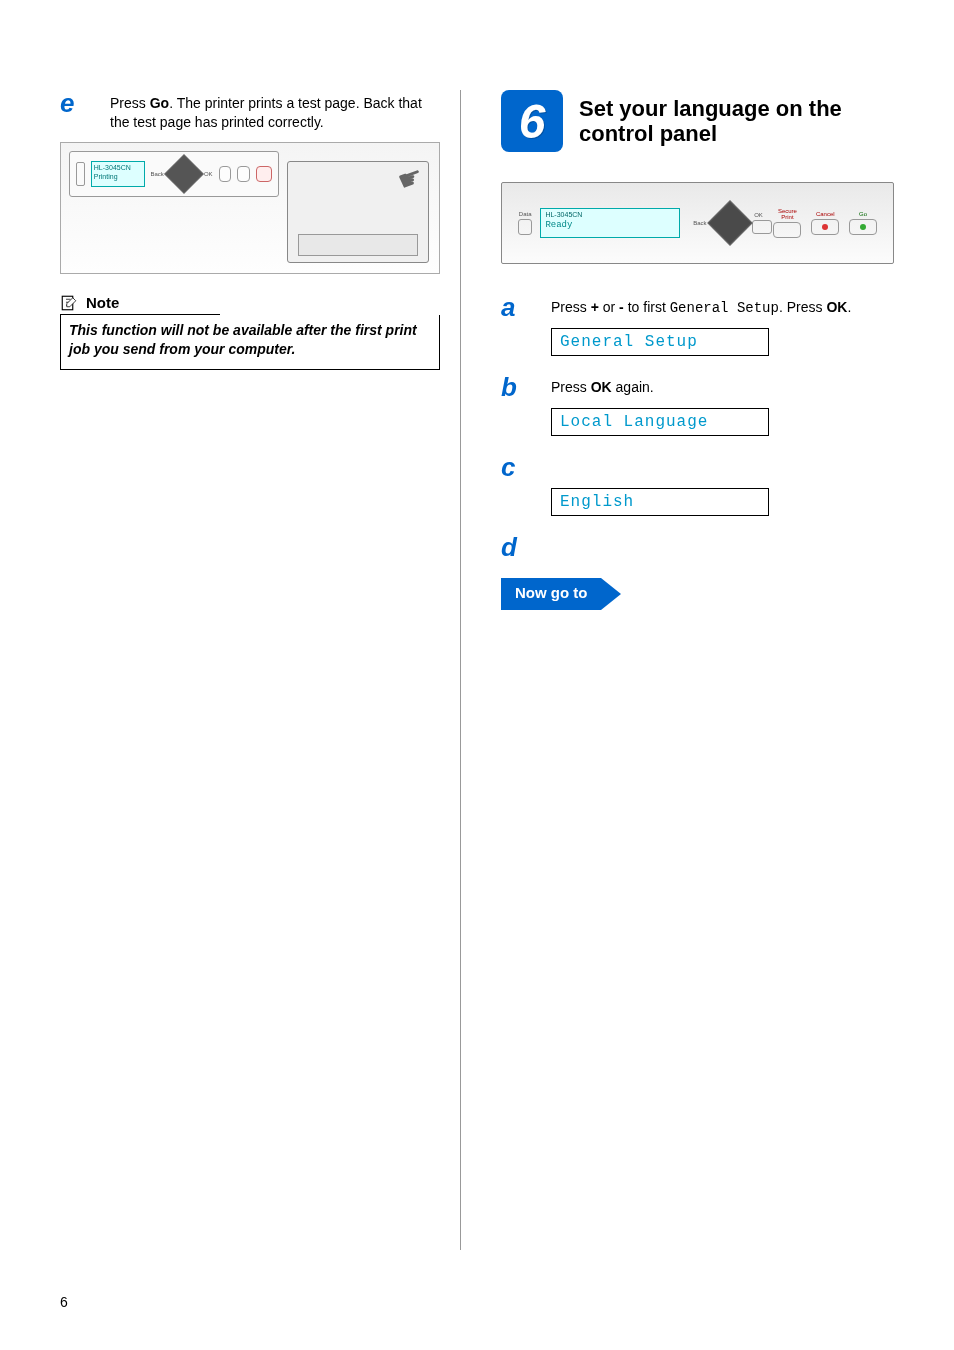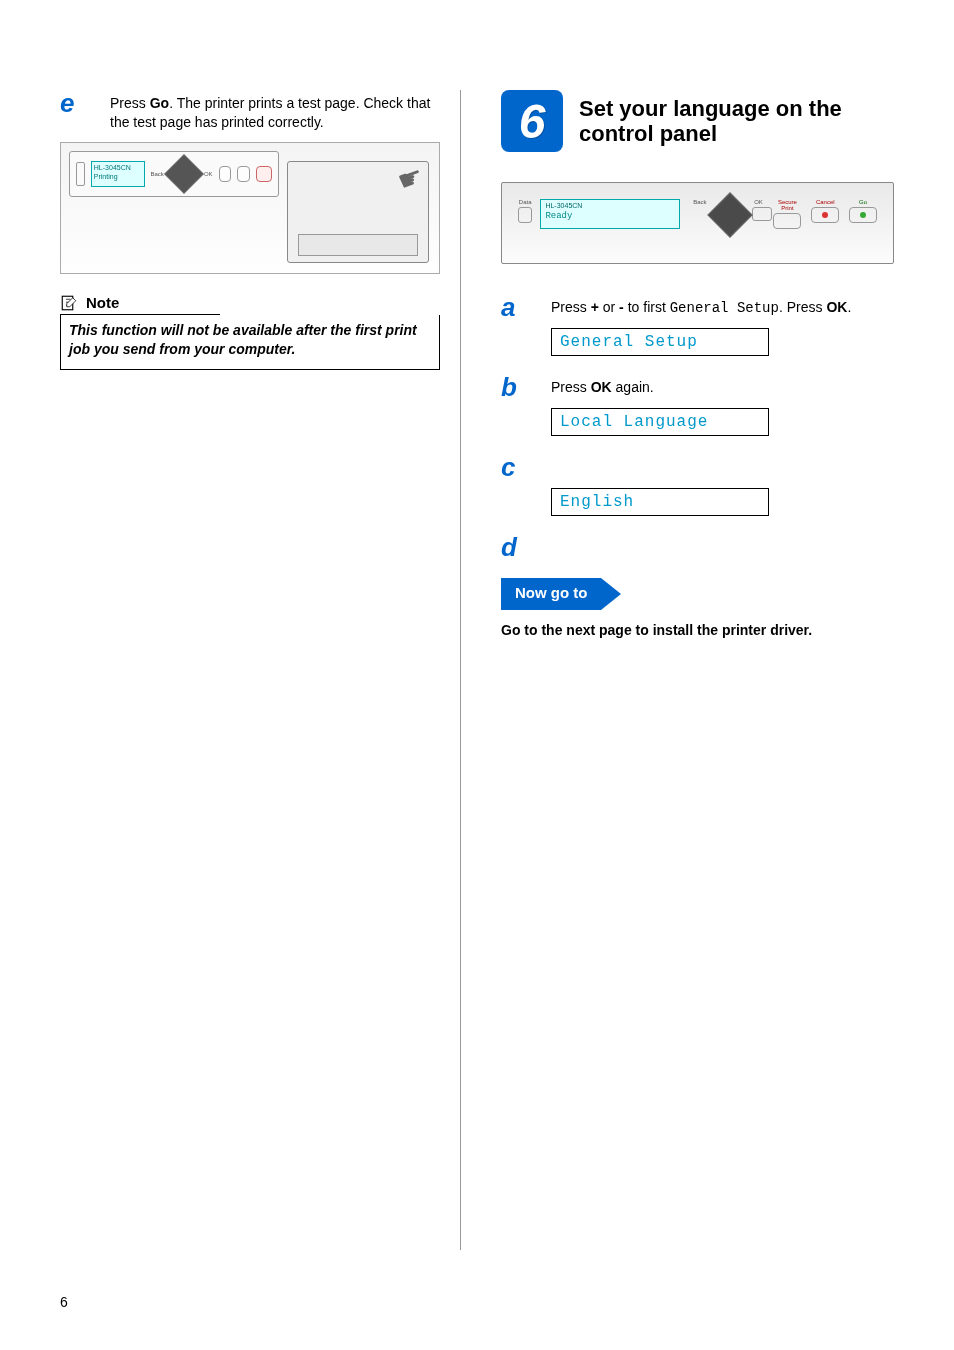--- a/index.html
+++ b/index.html
@@ -178,21 +178,21 @@
   }
   .mini-lcd { width:70px; height:22px; border:1px solid #0aa; background:#dff; font-size:7px; color:#077; padding:1px 2px; line-height:9px; overflow:hidden;}
   .mini-led { width:10px; height:22px; border:1px solid #999; border-radius:2px; display:flex; flex-direction:column; align-items:center; justify-content:center;}
   .mini-btn { height:14px; border:1px solid #999; border-radius:4px; background:#fdfdfd;}
   .diamond {
     width:26px; height:26px; border:1px solid #666; background:#555;
     transform:rotate(45deg); position:relative; flex-shrink:0;
   }
   .right-panel-strip {
     position:absolute; left:14px; right:14px; top:16px; height:48px;
-    display:flex; gap:6px;
+    display:flex; align-items:center; gap:6px;
   }
   .rp-lcd { flex:0 0 130px; height:26px; border:1px solid #0aa; background:#dff; padding:1px 4px; }
   .rp-lcd .l1 { font-size:7px; color:#066; line-height:10px;}
   .rp-lcd .l2 { font-size:9px; color:#088; font-family:"Courier New",monospace;}
   .rp-data { width:22px; text-align:center; font-size:6px; color:#555;}
   .rp-data .led {width:12px;height:14px;border:1px solid #999;border-radius:3px;margin:2px auto 0;}
   .rp-diamond { width:30px; height:30px; border:1px solid #666; background:#4a4a4a; transform:rotate(45deg); flex-shrink:0;}
   .rp-back { font-size:6px; color:#555; width:18px; text-align:center;}
   .rp-ok { font-size:6px; color:#555; width:14px; text-align:center;}
   .rp-okbtn {width:18px;height:12px;border:1px solid #999;border-radius:3px;margin:2px auto 0;}
@@ -207,21 +207,21 @@
 <body>
 
 <div class="page">
   <div class="columns">
 
     <div class="col-left">
 
       <div class="step-row">
         <div class="step-letter">e</div>
         <div class="step-text">
-          <span>Press </span><b>Go</b><span>. The printer prints a test page. Check that the test page has printed correctly.</span>
+          <span>Press </span><b>Go</b><span>. The printer prints a test page. Back that the test page has printed correctly.</span>
         </div>
       </div>
 
       <div class="illustration">
         <div class="panel-strip">
           <div class="mini-led"></div>
           <div class="mini-lcd">
             <div>HL-3045CN</div>
             <div>Printing</div>
           </div>
@@ -318,19 +318,18 @@
 
       <div class="step-row">
         <div class="step-letter">d</div>
       </div>
 
       <div class="now-go-row">
         <div class="now-go-bar">Now go to</div>
         <div class="now-go-arrow"></div>
       </div>
 
-      <div class="goto-text">Go to the next page to install the printer driver.</div>
 
     </div>
   </div>
 
   <div class="page-num">6</div>
 </div>
 
 </body></html>

